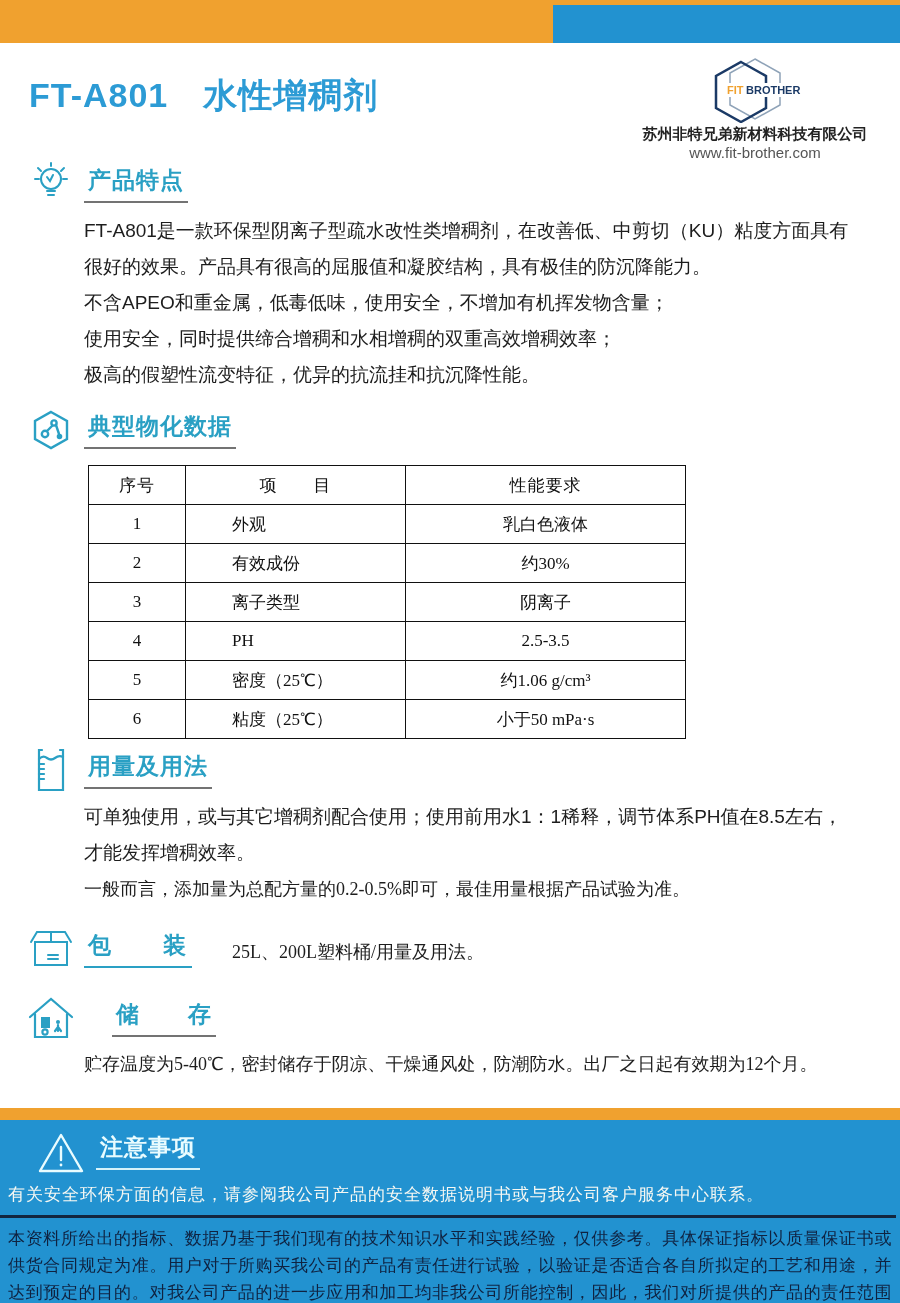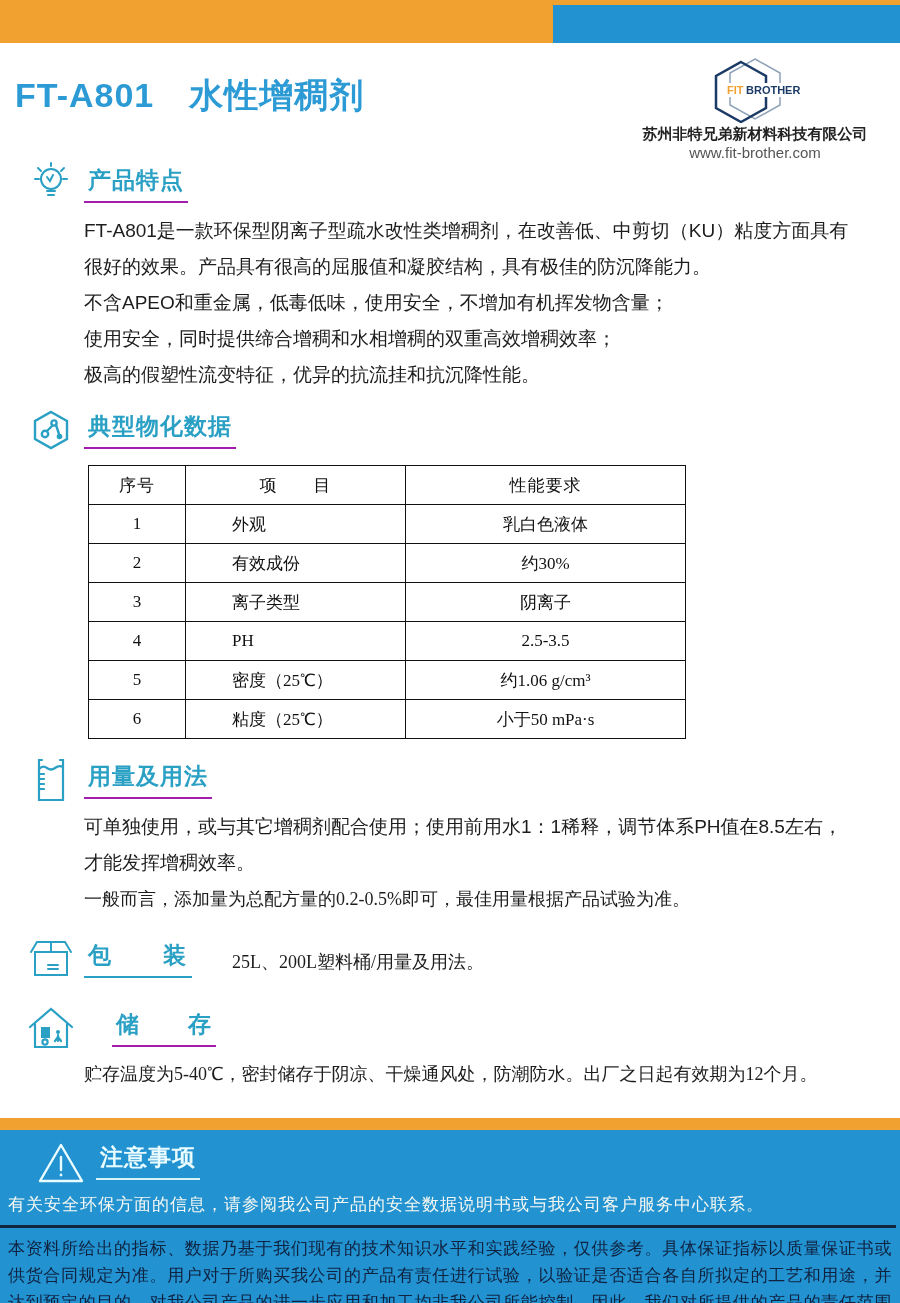--- a/index.html
+++ b/index.html
@@ -4,31 +4,31 @@
 <style>
   * { margin:0; padding:0; box-sizing:border-box; }
   body { background:#e8e8e8; font-family:"Liberation Sans", sans-serif; }
   .page { position:relative; width:900px; height:1303px; margin:0 auto; background:#ffffff; overflow:hidden; }
 
   
   .topbar { position:relative; width:900px; height:43px; background:#F0A12F; }
   .topbar .blue-block { position:absolute; left:553px; top:5px; right:0; bottom:0; background:#2292D0; }
 
   
-  .header-row { display:flex; justify-content:space-between; align-items:flex-start; padding:14px 30px 0 15px; height:112px; }
+  .header-row { display:flex; justify-content:space-between; align-items:flex-start; padding:14px 30px 0 29px; height:112px; }
   .page-title { color:#2C9BD5; font-size:34px; font-weight:bold; letter-spacing:1px; margin-top:16px; }
   .brand { width:230px; text-align:center; }
   .brand .logo-wrap { height:66px; }
   .company-name { font-size:15px; font-weight:bold; color:#222; margin-top:2px; }
   .company-site { font-size:15px; color:#555; }
 
   
   .section-heading { display:flex; align-items:center; margin-left:28px; }
   .section-heading .h-icon { width:46px; display:flex; justify-content:center; }
-  .section-heading .h-text { font-size:23px; font-weight:bold; color:#2AA0C4; border-bottom:2px solid #a21caf; padding:0 4px 5px 4px; margin-left:10px; letter-spacing:1px; }
+  .section-heading .h-text { font-size:23px; font-weight:bold; color:#2AA0C4; border-bottom:2px solid #737373; padding:0 4px 5px 4px; margin-left:10px; letter-spacing:1px; }
   .body-text { margin:6px 50px 0 84px; font-size:19px; line-height:36px; color:#1d1d1d; }
   .serif { font-family:"Liberation Serif", serif; }
 
   
   table.phys { border-collapse:collapse; table-layout:fixed; margin:14px 0 0 88px; width:597px;
                font-family:"Liberation Serif", serif; font-size:17px; color:#111; }
   table.phys col.c1 { width:97px; } table.phys col.c2 { width:220px; } table.phys col.c3 { width:280px; }
   table.phys th, table.phys td { border:1px solid #111; height:39px; }
   table.phys th { font-weight:normal; text-align:center; letter-spacing:1px; }
   table.phys td.num, table.phys td.val { text-align:center; }
@@ -151,21 +151,21 @@
       <td class="val">约1.06 g/cm³</td>
     </tr>
     <tr>
       <td class="num">6</td>
       <td class="item">粘度（25℃）</td>
       <td class="val">小于50 mPa·s</td>
     </tr>
   </tbody>
     </table>
 
-  <div class="section-heading" style="margin-top:18px;">
+  <div class="section-heading" style="margin-top:8px;">
     <span class="h-icon">
       <svg width="36" height="46" viewBox="0 0 36 46" fill="none" stroke="#2AA0C4" stroke-width="2.2" stroke-linecap="round">
         <path d="M9 3 L6 3 L6 43 L30 43 L30 3 L27 3"></path>
         <path d="M6 12 q4 -4 8 -1 t8 0 t8 -1"></path>
         <line x1="6" y1="17" x2="11" y2="17"></line>
         <line x1="6" y1="22" x2="11" y2="22"></line>
         <line x1="6" y1="27" x2="11" y2="27"></line>
         <line x1="6" y1="32" x2="11" y2="32"></line>
       </svg>
     </span>

